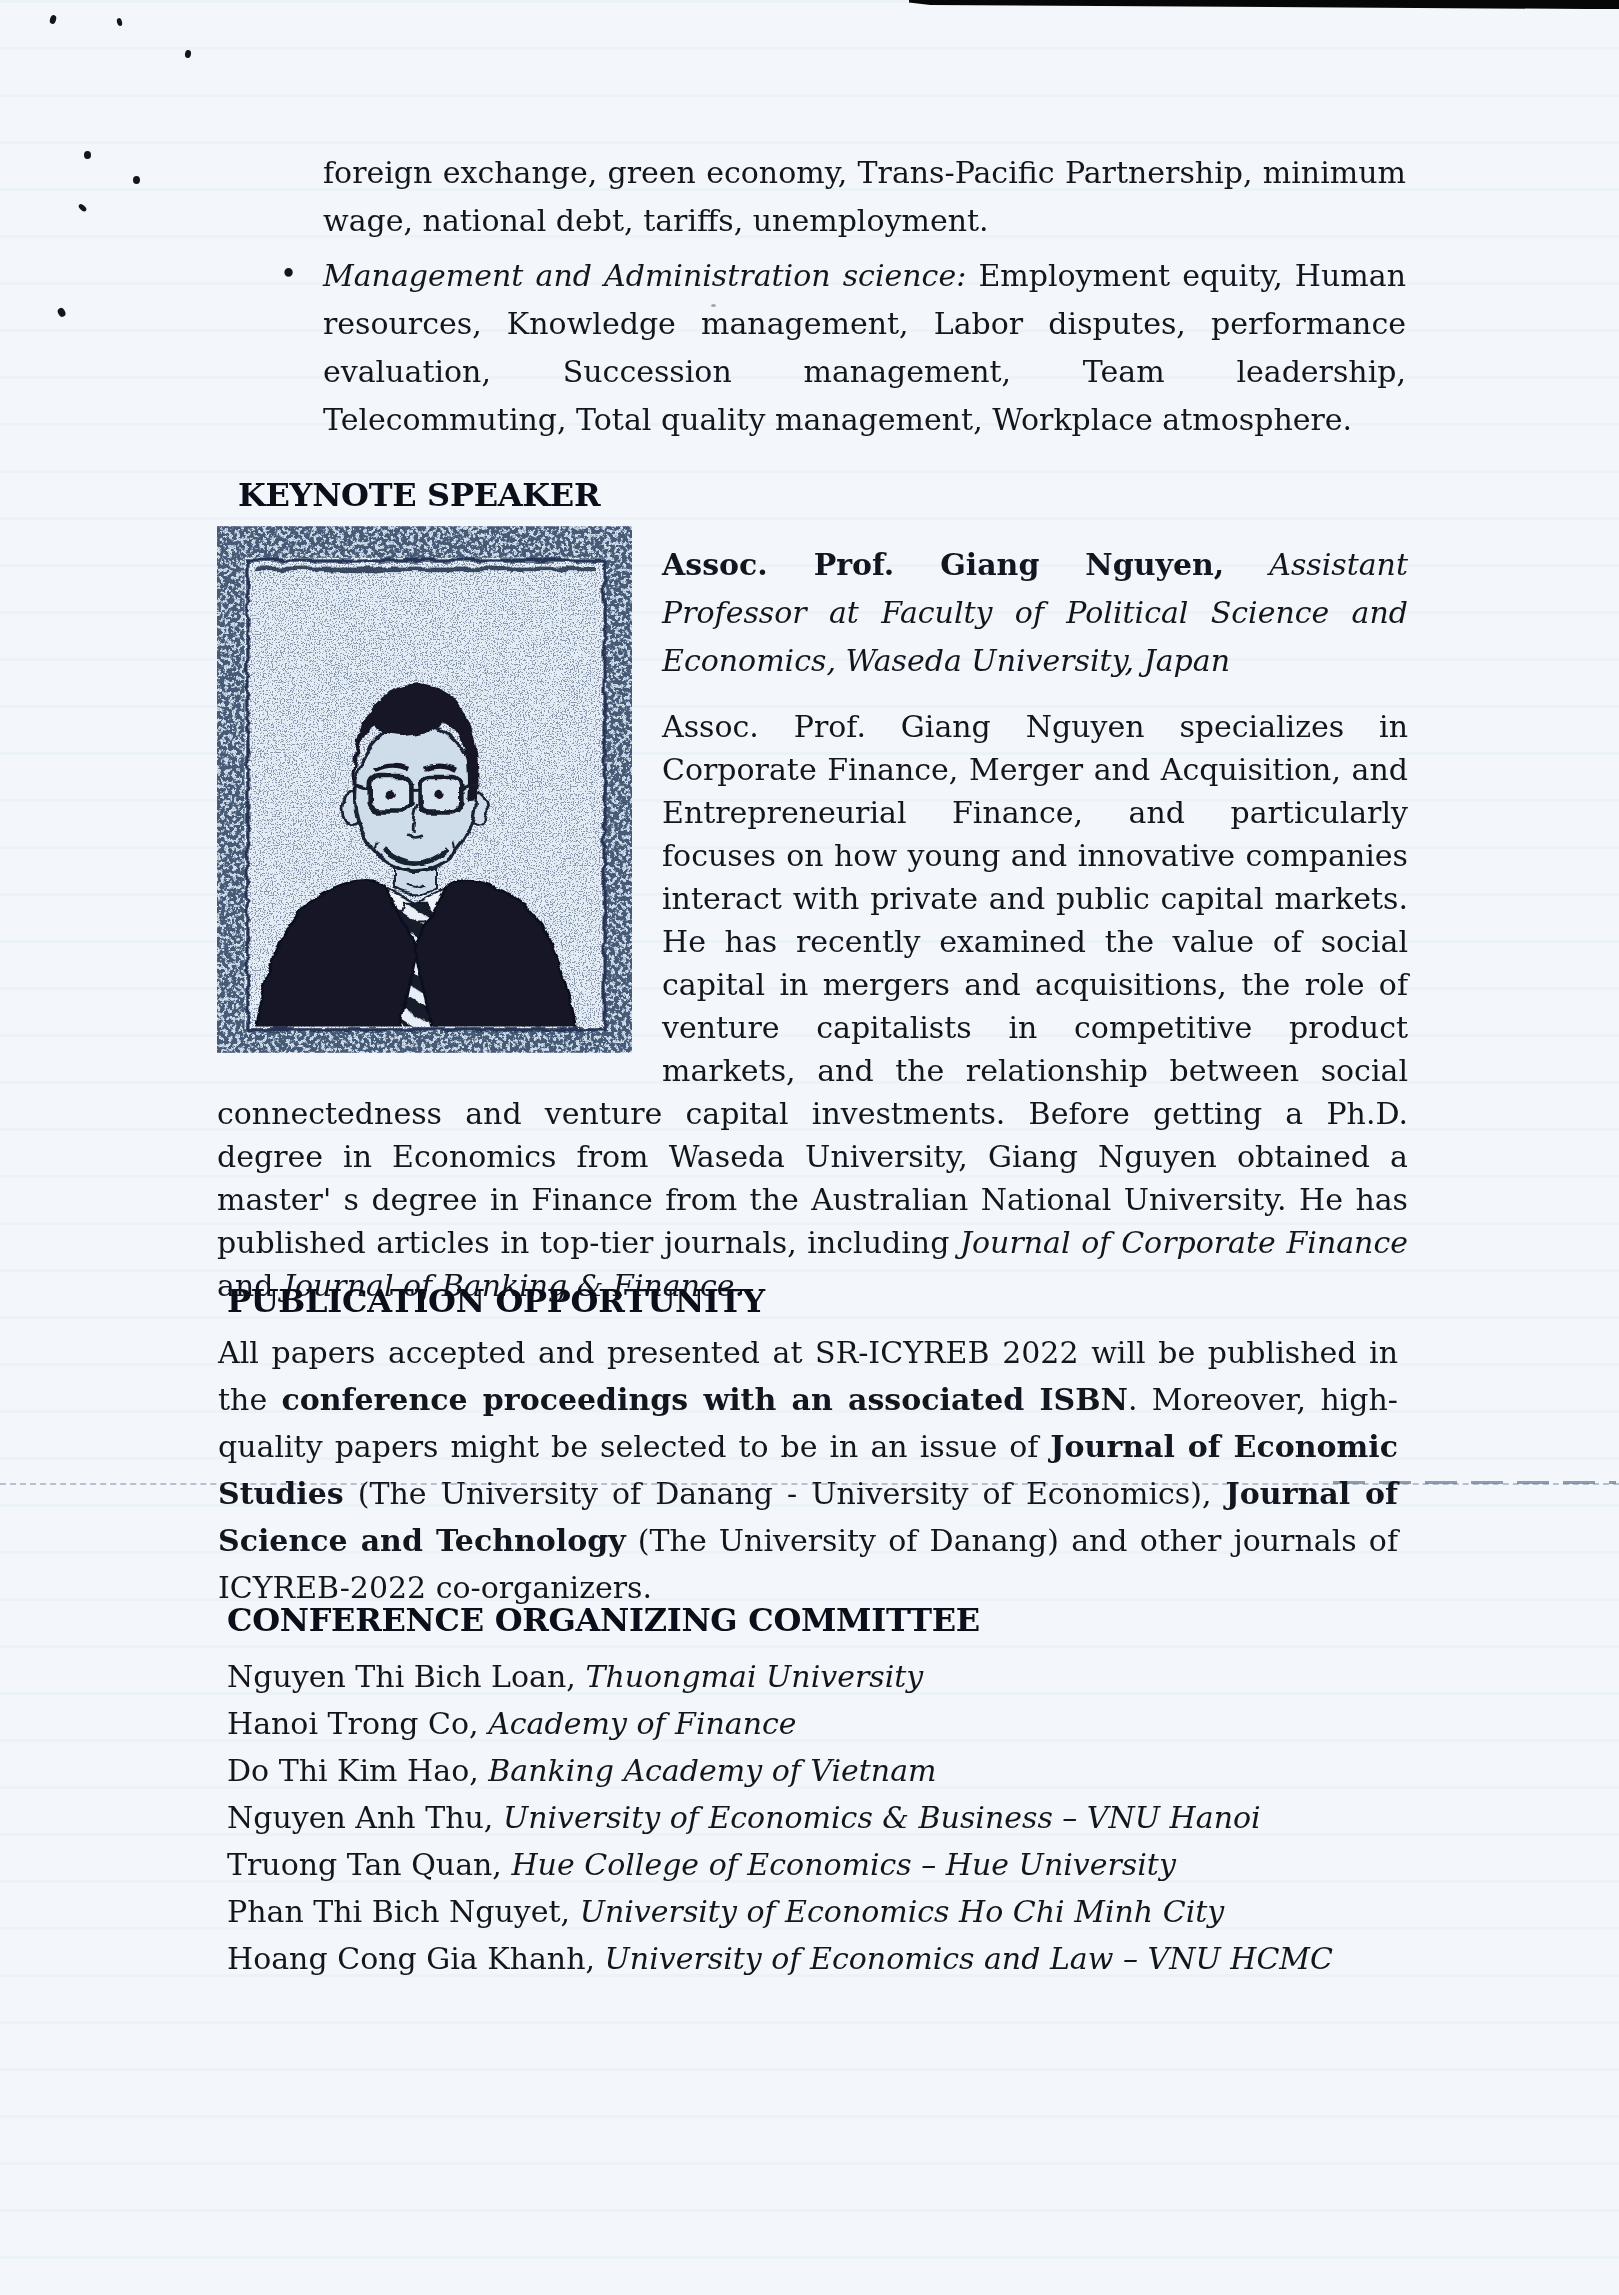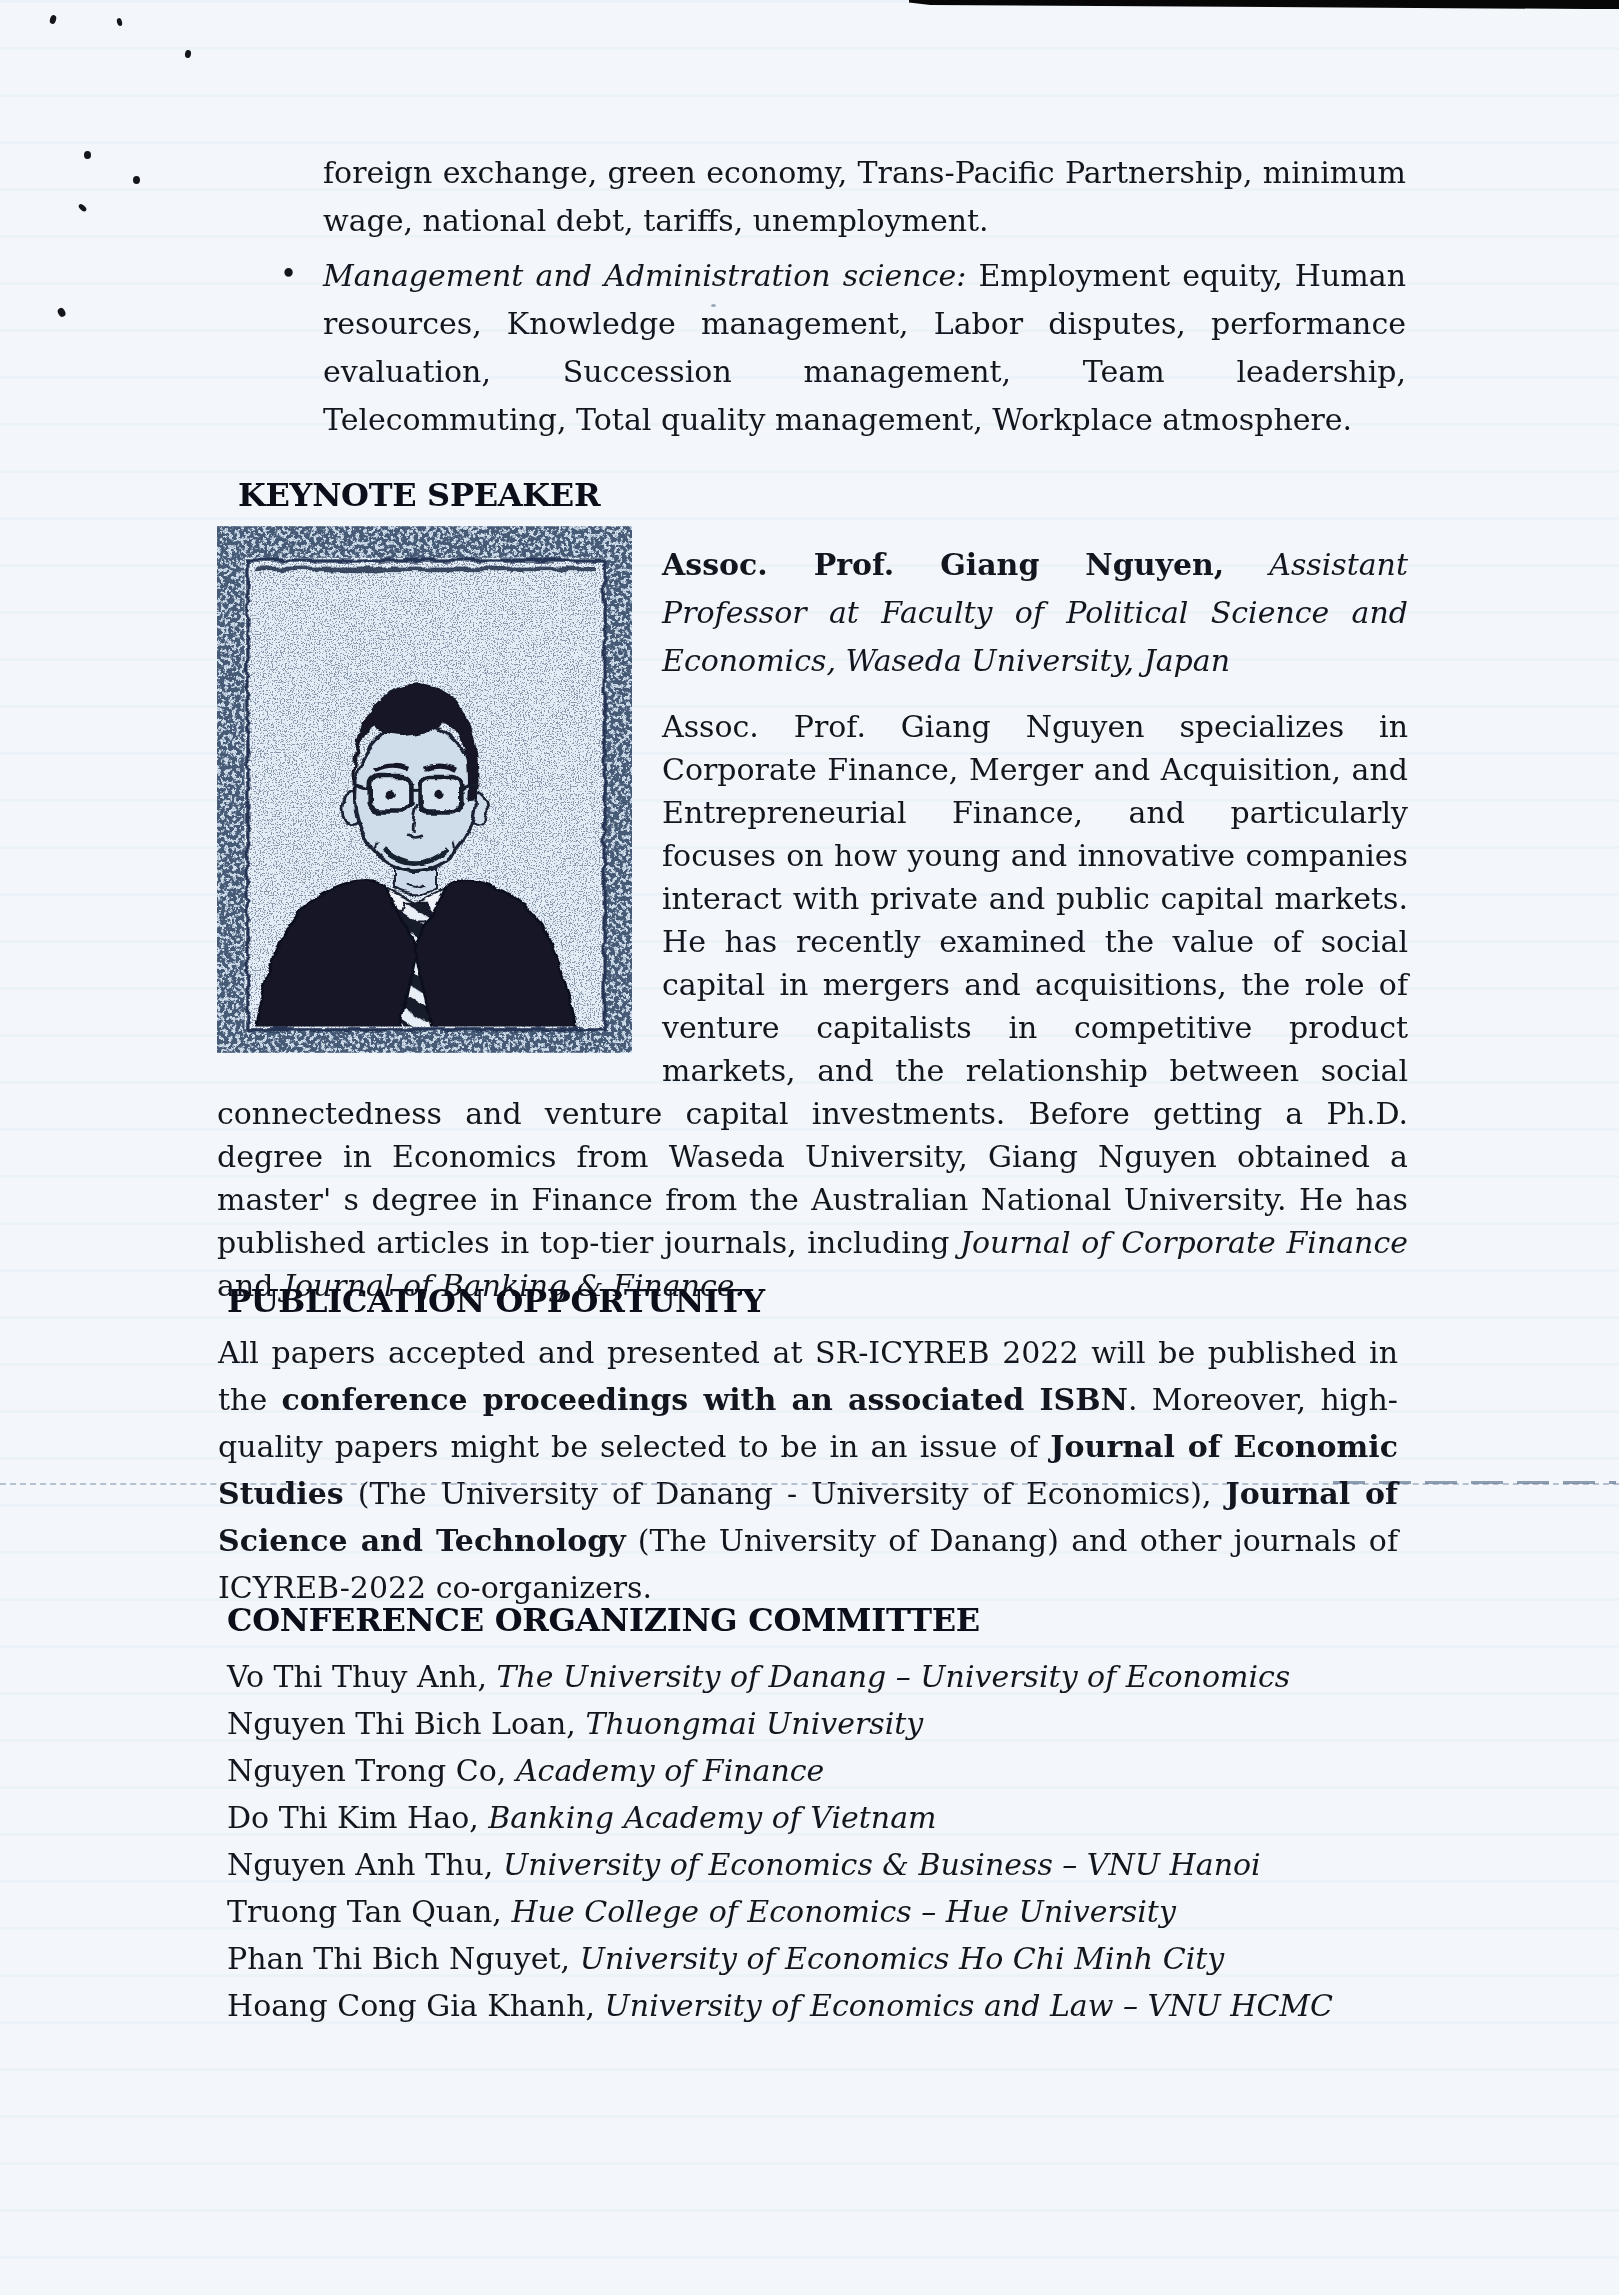--- a/index.html
+++ b/index.html
@@ -185,26 +185,25 @@
     <p class="kn-name just"><strong>Assoc. Prof. Giang Nguyen,</strong><em> Assistant Professor at Faculty of Political Science and Economics, Waseda University, Japan</em></p>
 
     <p class="kn-bio just"><span>Assoc. Prof. Giang Nguyen specializes in Corporate Finance, Merger and Acquisition, and Entrepreneurial Finance, and particularly focuses on how young and innovative companies interact with private and public capital markets. He has recently examined the value of social capital in mergers and acquisitions, the role of venture capitalists in competitive product markets, and the relationship between social connectedness and venture capital investments. Before getting a Ph.D. degree in Economics from Waseda University, Giang Nguyen obtained a master' s degree in Finance from the Australian National University. He has published articles in top-tier journals, including </span><em>Journal of Corporate Finance</em><span> and </span><em>Journal of Banking &amp; Finance</em><span>.</span></p>
   </section>
 
   <h2 class="h pub-h">PUBLICATION OPPORTUNITY</h2>
   <p class="pub-body just"><span>All papers accepted and presented at SR-ICYREB 2022 will be published in the </span><strong>conference proceedings with an associated ISBN</strong><span>. Moreover, high-quality papers might be selected to be in an issue of </span><strong>Journal of Economic Studies</strong><span> (The University of Danang - University of Economics), </span><strong>Journal of Science and Technology</strong><span> (The University of Danang) and other journals of ICYREB-2022 co-organizers.</span></p>
 
   <h2 class="h com-h">CONFERENCE ORGANIZING COMMITTEE</h2>
   <ul class="com-list">
-    <li class="com-row"><span class="nm">Vo Thi Thuy Anh,</span> <em class="af">The University of Danang – University of Economics</em></li>
 
 
     <li class="com-row"><span class="nm">Nguyen Thi Bich Loan,</span> <em class="af">Thuongmai University</em></li>
 
-    <li class="com-row"><span class="nm">Nguyen Trong Co,</span> <em class="af">Academy of Finance</em></li>
+    <li class="com-row"><span class="nm">Hanoi Trong Co,</span> <em class="af">Academy of Finance</em></li>
 
     <li class="com-row"><span class="nm">Do Thi Kim Hao,</span> <em class="af">Banking Academy of Vietnam</em></li>
 
     <li class="com-row"><span class="nm">Nguyen Anh Thu,</span> <em class="af">University of Economics &amp; Business – VNU Hanoi</em></li>
 
 
     <li class="com-row"><span class="nm">Truong Tan Quan,</span> <em class="af">Hue College of Economics – Hue University</em></li>
 
     <li class="com-row"><span class="nm">Phan Thi Bich Nguyet,</span> <em class="af">University of Economics Ho Chi Minh City</em></li>
 

